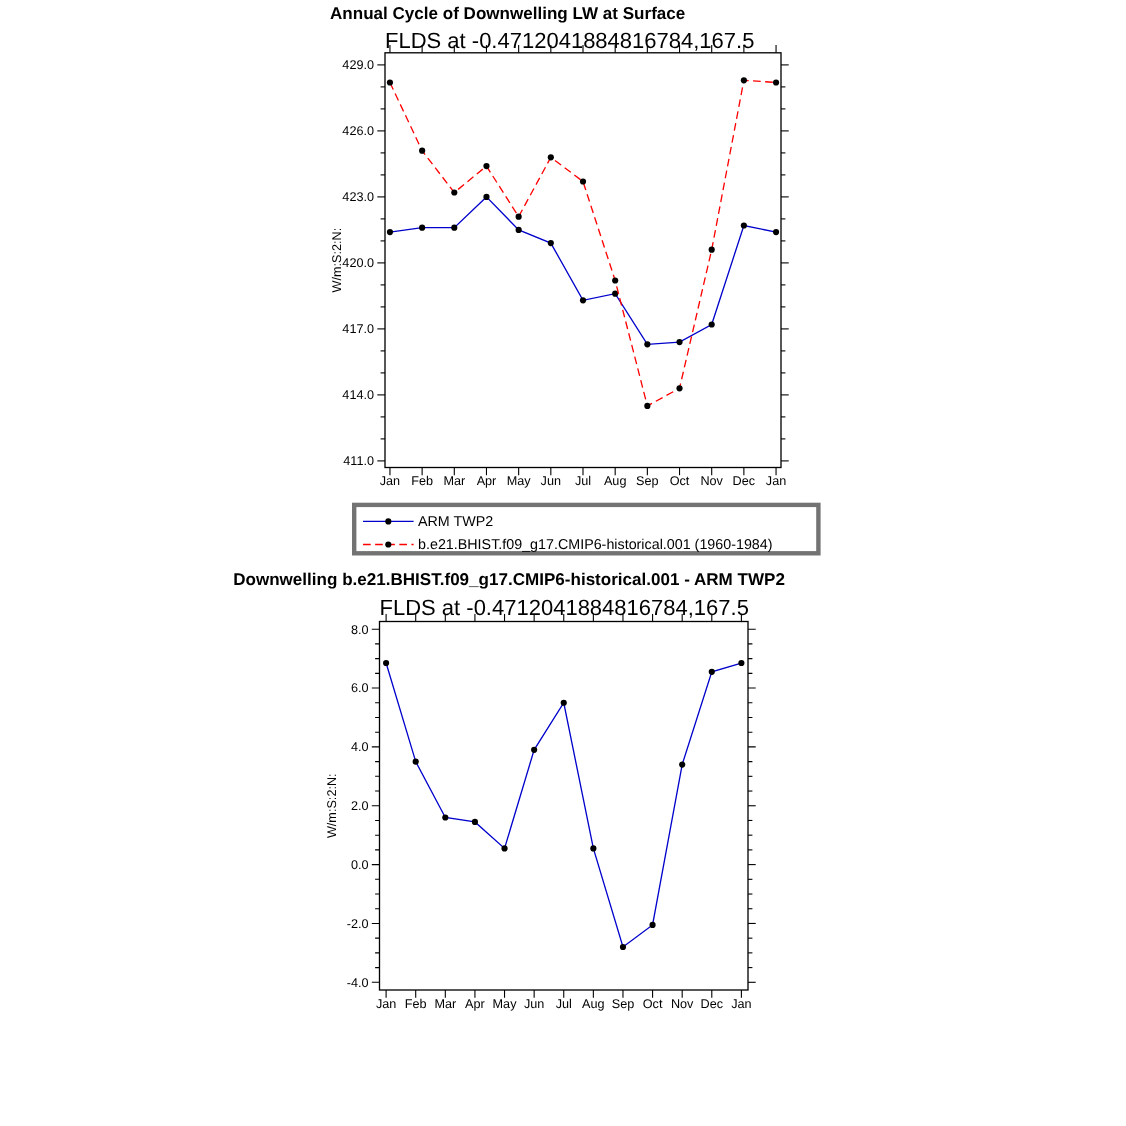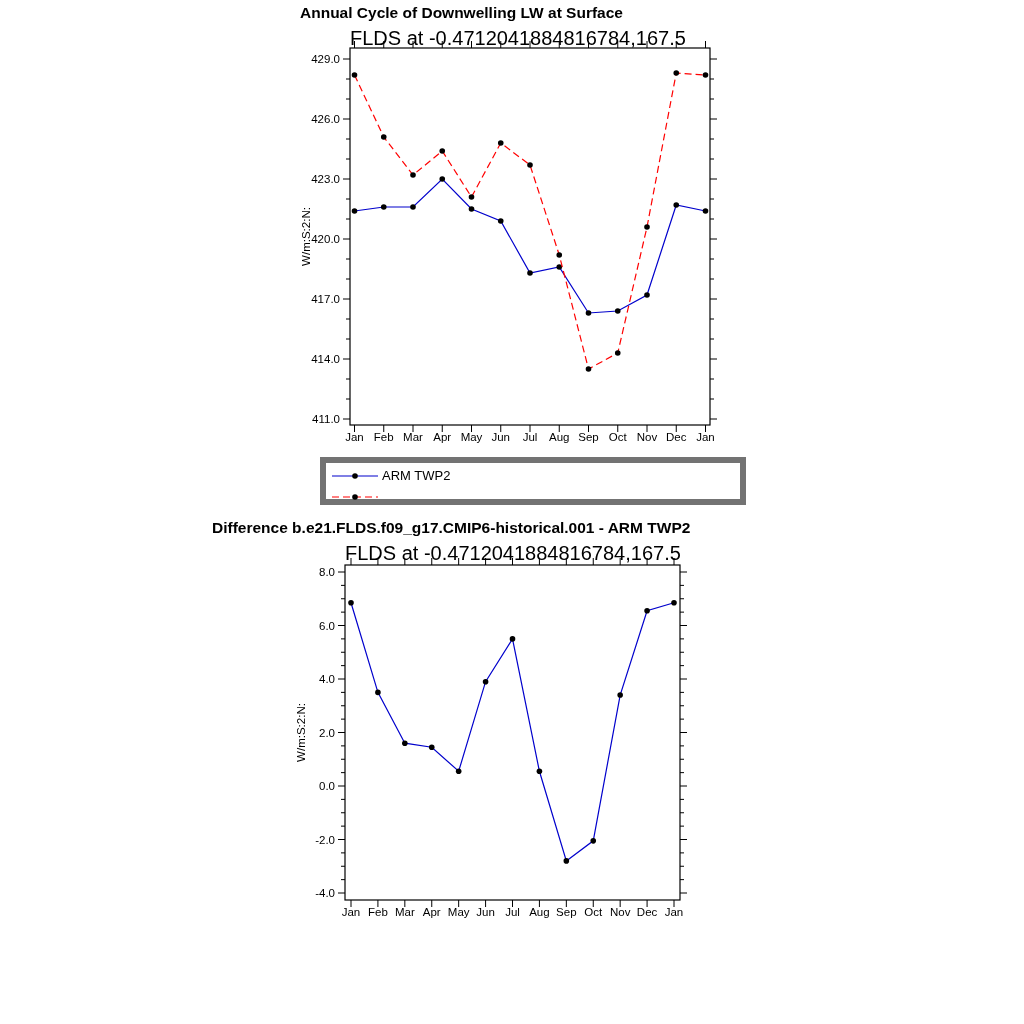--- a/index.html
+++ b/index.html
@@ -5,21 +5,21 @@
   html, body { margin:0; padding:0; background:#ffffff; }
   body {
     width:1024px; height:1024px; position:relative;
     font-family:"Liberation Sans", sans-serif; color:#000;
     overflow:hidden;
   }
   .abs { position:absolute; }
   .chart-title { font-weight:bold; font-size:15.5px; text-align:left; white-space:nowrap; }
   .chart-subtitle { font-size:20px; white-space:nowrap; }
   svg text { font-family:"Liberation Sans", sans-serif; font-size:11.5px; fill:#000; }
-  .legend-box { border:6px solid #737373; background:#fff; box-sizing:border-box; padding:2px 4px; }
+  .legend-box { border:4px solid #737373; background:#fff; box-sizing:border-box; padding:2px 4px; }
   .legend-row { display:flex; align-items:center; height:21px; }
   .legend-label { font-size:13px; white-space:nowrap; }
   .legend-sample { flex:0 0 auto; margin-right:2px; }
 </style>
 </head>
 <body>
 
 <div class="abs chart-title" style="left:300px; top:4px; width:460px;">Annual Cycle of Downwelling LW at Surface</div>
 <div class="abs chart-subtitle" style="left:350px; top:27px;">FLDS at -0.4712041884816784,167.5</div>
 <svg class="abs" style="left:290px; top:40px;" width="480" height="420">
@@ -145,24 +145,25 @@
         <line x1="2" y1="8" x2="48" y2="8" stroke="#0000cc" stroke-width="1.2"></line>
         <circle cx="25" cy="8" r="2.8" fill="#000000"></circle>
       </svg>
     <span class="legend-label">ARM TWP2</span>
   </div>
   <div class="legend-row">
     <svg class="legend-sample" width="50" height="16">
         <line x1="2" y1="8" x2="48" y2="8" stroke="#ff0000" stroke-width="1.2" stroke-dasharray="7,4"></line>
         <circle cx="25" cy="8" r="2.8" fill="#000000"></circle>
       </svg>
+    <span class="legend-label">b.e21.BHIST.f09_g17.CMIP6-historical.001 (1960-1984)</span>
   </div>
 </div>
 
-<div class="abs chart-title" style="left:212px; top:519px; width:600px;">Difference b.e21.FLDS.f09_g17.CMIP6-historical.001 - ARM TWP2</div>
+<div class="abs chart-title" style="left:212px; top:519px; width:600px;">Downwelling b.e21.BHIST.f09_g17.CMIP6-historical.001 - ARM TWP2</div>
 <div class="abs chart-subtitle" style="left:345px; top:542px;">FLDS at -0.4712041884816784,167.5</div>
 <svg class="abs" style="left:285px; top:558px;" width="470" height="380">
     <rect x="60" y="7" width="335" height="335" fill="none" stroke="#000" stroke-width="1.2"></rect>
     <line x1="53" y1="335" x2="60" y2="335" stroke="#000" stroke-width="1"></line>
     <line x1="395" y1="335" x2="402" y2="335" stroke="#000" stroke-width="1"></line>
     <line x1="56" y1="321.625" x2="60" y2="321.625" stroke="#000" stroke-width="1"></line>
     <line x1="395" y1="321.625" x2="399" y2="321.625" stroke="#000" stroke-width="1"></line>
     <line x1="56" y1="308.25" x2="60" y2="308.25" stroke="#000" stroke-width="1"></line>
     <line x1="395" y1="308.25" x2="399" y2="308.25" stroke="#000" stroke-width="1"></line>
     <line x1="56" y1="294.875" x2="60" y2="294.875" stroke="#000" stroke-width="1"></line>

